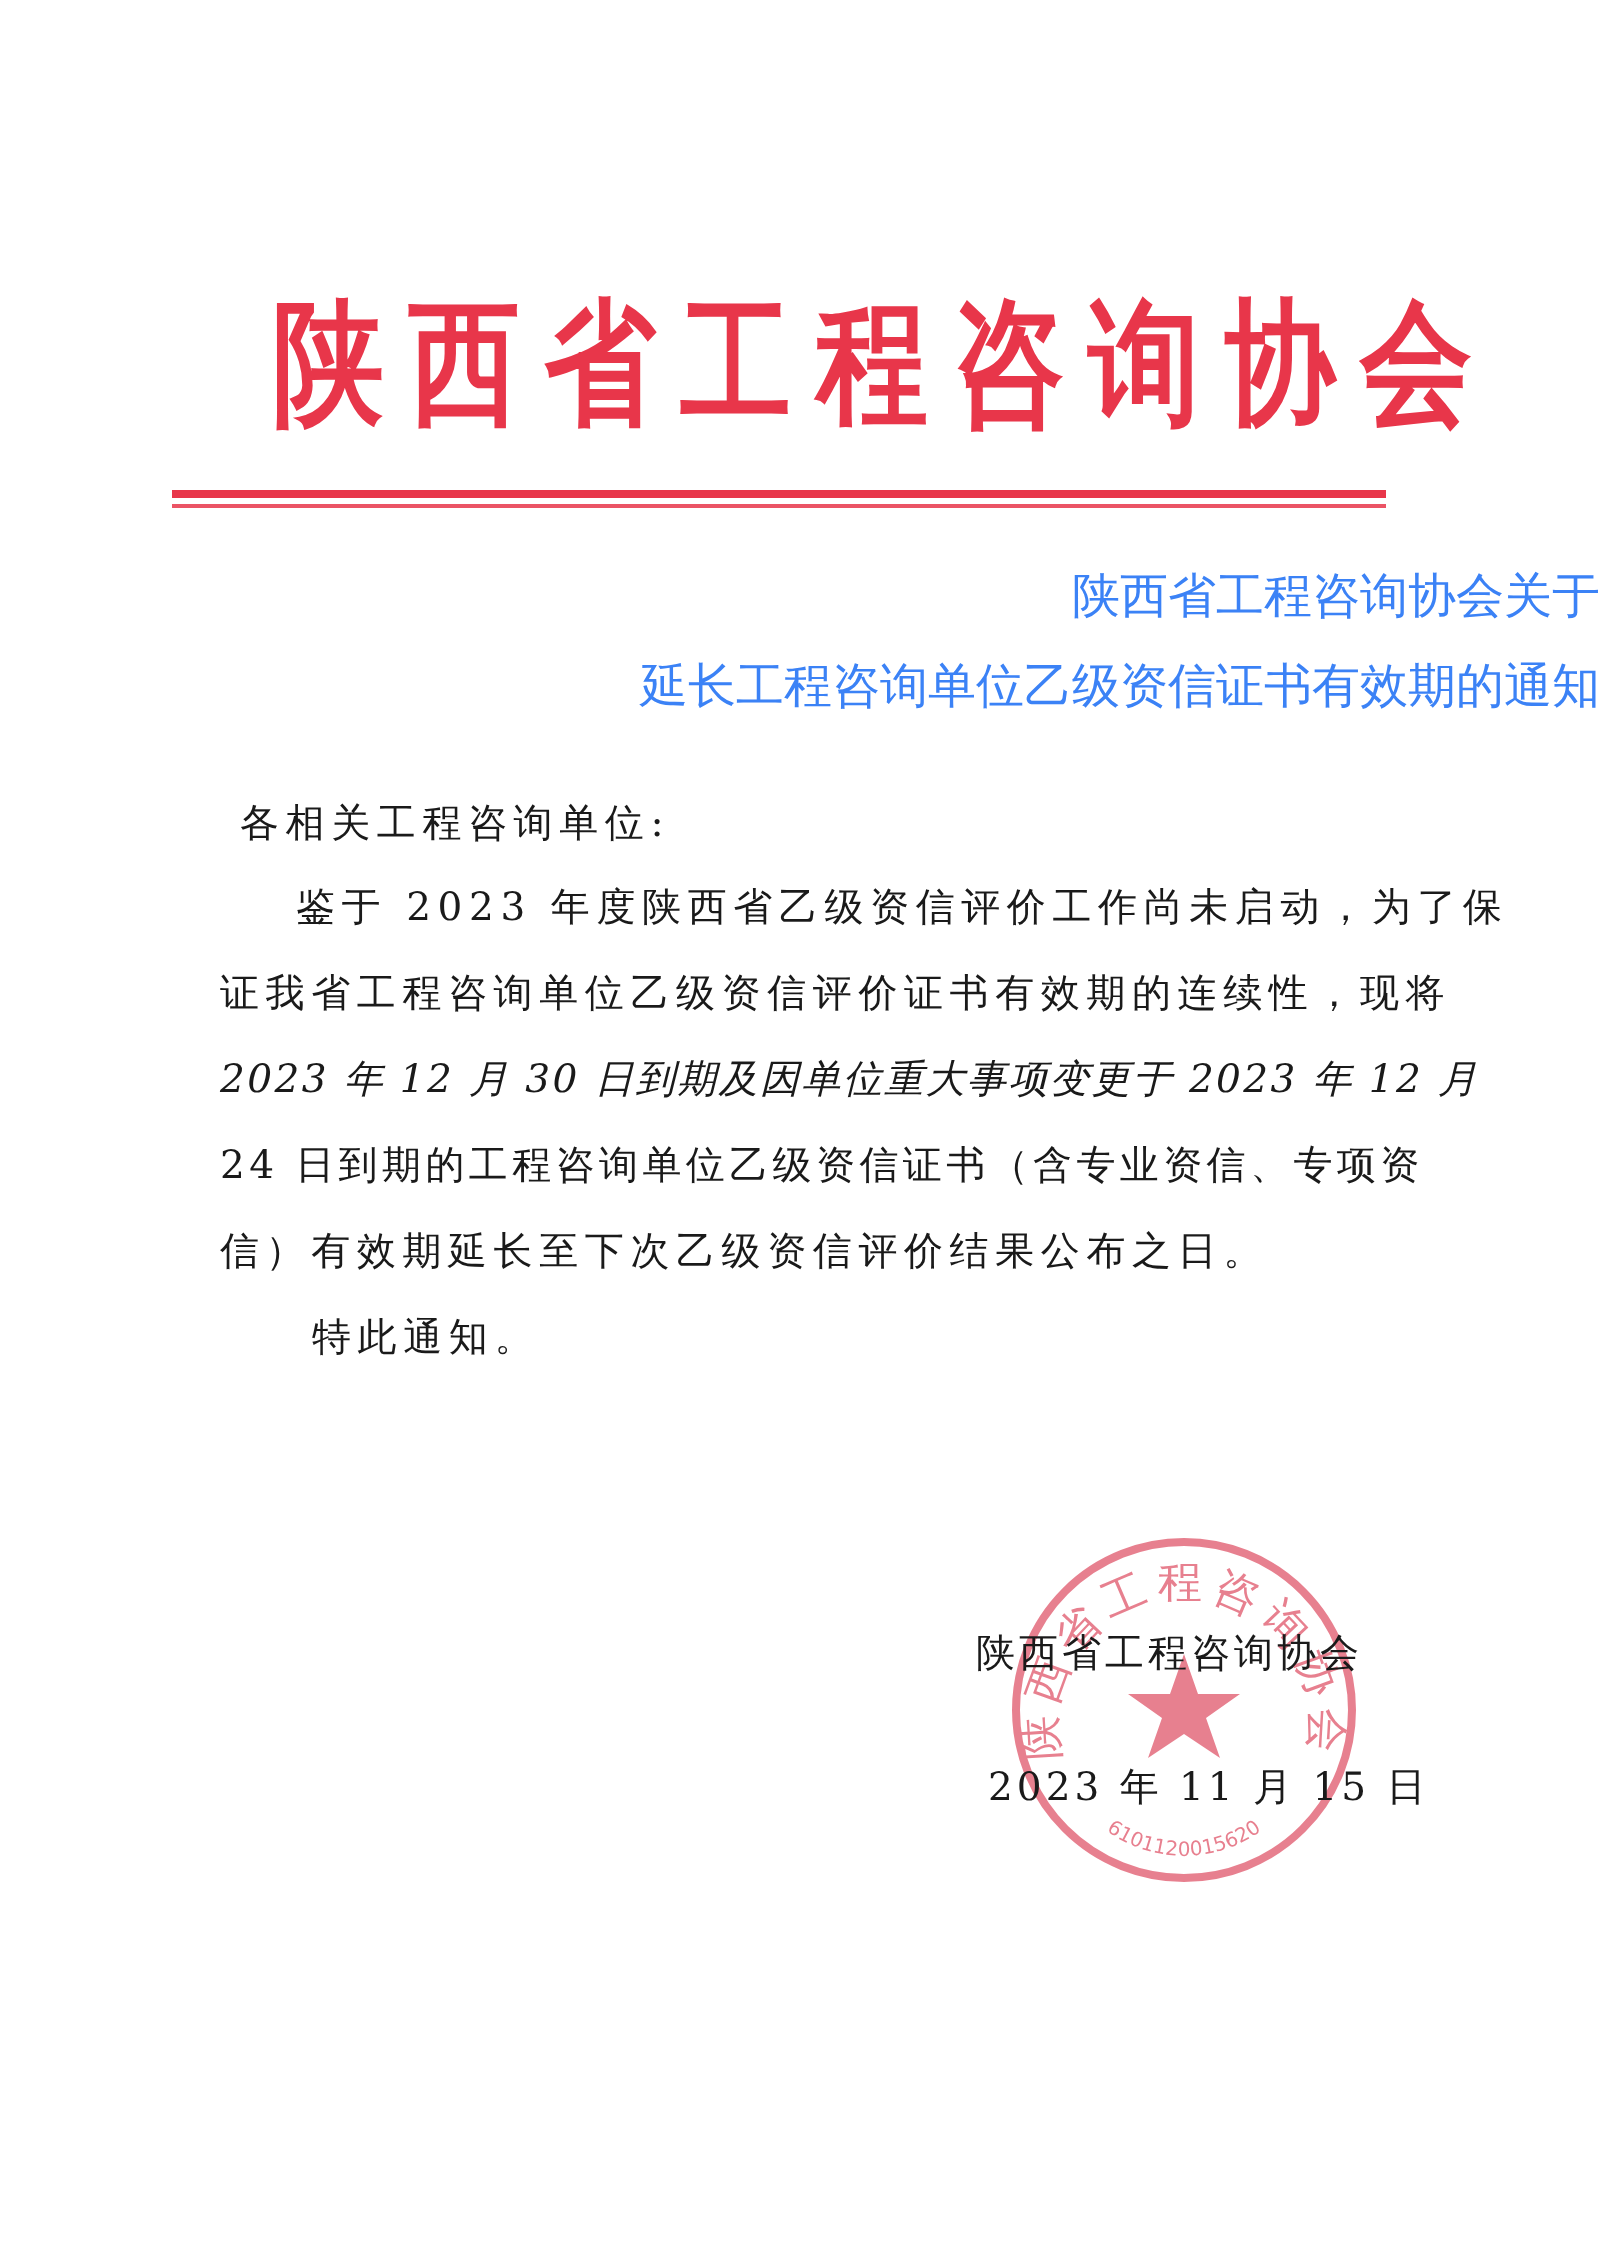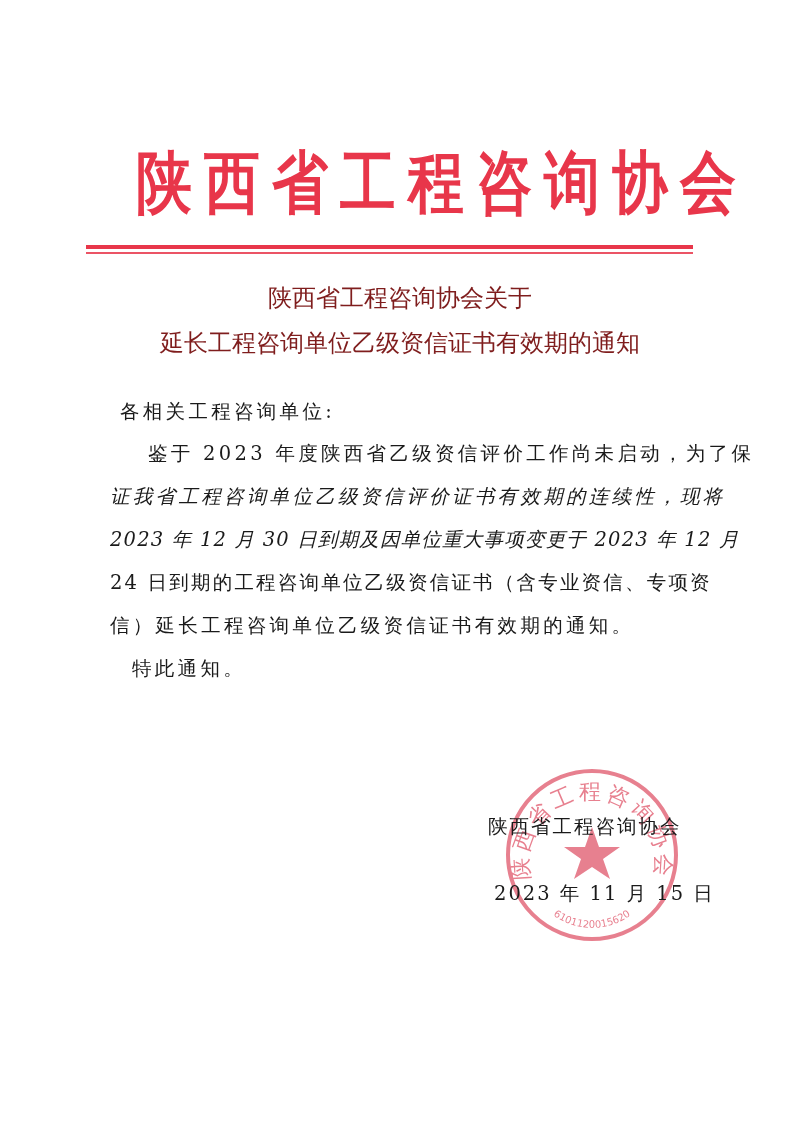--- a/index.html
+++ b/index.html
@@ -10,22 +10,22 @@
   .masthead {
     position: absolute; left: 130px; top: 138px; width: 540px; height: 90px;
     display: flex; justify-content: space-between; align-items: center;
     font-family: "DejaVu Sans", "Liberation Sans", sans-serif;
     font-weight: bold; font-size: 68px; line-height: 90px; letter-spacing: 0;
   }
   .masthead span { display: inline-block; transform: scaleX(0.82); }
   .rule-thick { position: absolute; left: 86px; top: 245px; width: 607px; height: 4px; }
   .rule-thin { position: absolute; left: 86px; top: 252px; width: 607px; height: 2px; opacity: 0.85; }
   .title {
-    position: absolute; left: 0; width: 800px; text-align: center;
-    font-family: "DejaVu Serif", "Liberation Serif", serif; font-size: 24px; color: #7f1d1d;
+    position: absolute; left: 0; width: 800px; text-align: right;
+    font-family: "DejaVu Serif", "Liberation Serif", serif; font-size: 24px; color: #3b82f6;
   }
   .t1 { top: 282px; }
   .t2 { top: 327px; }
   .body-line {
     position: absolute; left: 110px; font-size: 19.5px; color: #1a1a1a; white-space: nowrap;
     letter-spacing: 3.3px;
   }
   .sign {
     position: absolute; font-size: 19.5px; color: #1a1a1a; white-space: nowrap; letter-spacing: 2px;
   }
@@ -50,26 +50,26 @@
 
   <div class="rule-thick" id="rule1" style="background: rgb(232, 54, 74);"></div>
   <div class="rule-thin" id="rule2" style="background: rgb(232, 54, 74);"></div>
 
   <div class="title t1">陕西省工程咨询协会关于</div>
   <div class="title t2">延长工程咨询单位乙级资信证书有效期的通知</div>
 
   <div class="body-line" style="top:398px; left:120px;">各相关工程咨询单位:</div>
 
   <div class="body-line" style="top:440px; left:148px;">鉴于 2023 年度陕西省乙级资信评价工作尚未启动，为了保</div>
-  <div class="body-line" style="top:483px;font-style:italic;">证我省工程咨询单位乙级资信评价证书有效期的连续性，现将</div>
+  <div class="body-line" style="top:483px;">证我省工程咨询单位乙级资信评价证书有效期的连续性，现将</div>
   <div class="body-line" style="top:526px; letter-spacing:1.2px;font-style:italic;">2023 年 12 月 30 日到期及因单位重大事项变更于 2023 年 12 月</div>
   <div class="body-line" style="top:569px; letter-spacing:2.2px;">24 日到期的工程咨询单位乙级资信证书（含专业资信、专项资</div>
-  <div class="body-line" style="top:612px;">信）延长工程咨询单位乙级资信证书有效期的通知。</div>
+  <div class="body-line" style="top:612px;">信）有效期延长至下次乙级资信评价结果公布之日。</div>
 
-  <div class="body-line" style="top:655px; left:132px;">特此通知。</div>
+  <div class="body-line" style="top:655px; left:156px;">特此通知。</div>
 
   <svg class="seal" viewBox="0 0 180 180">
     <circle cx="90" cy="90" r="84" fill="none" stroke="#e0566a" stroke-width="4"></circle>
     <defs>
       <path id="sealArc" d="M 30 120 A 64 64 0 1 1 150 120"></path>
       <path id="sealNum" d="M 40 140 A 66 66 0 0 0 140 140"></path>
     </defs>
     <text font-family="DejaVu Sans, sans-serif" font-size="22" fill="#e0566a">
       <textPath href="#sealArc" startOffset="50%" text-anchor="middle" id="sealArcText" letter-spacing="4">陕西省工程咨询协会</textPath>
     </text>

